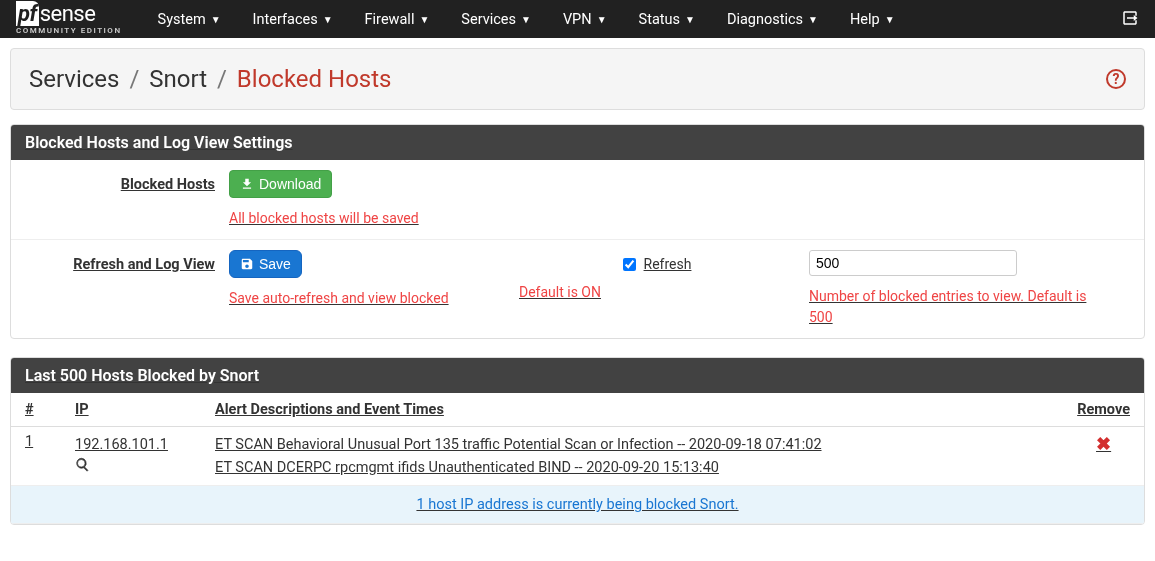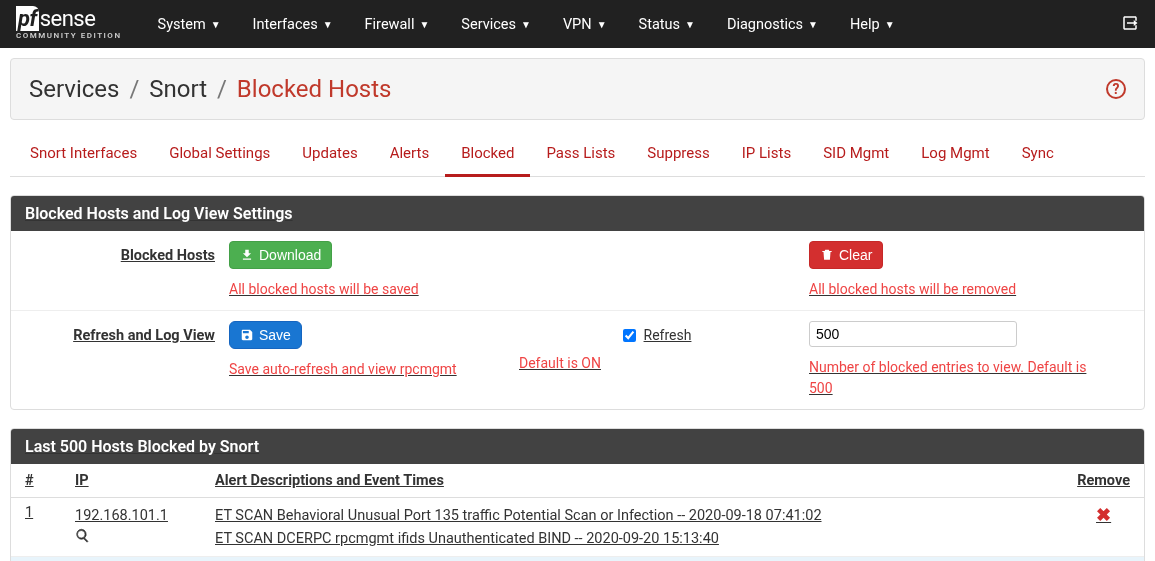--- a/index.html
+++ b/index.html
@@ -1,19 +1,19 @@
 <!DOCTYPE html>
 <html><head>
 <meta charset="utf-8">
 <style>
   * { box-sizing: border-box; margin: 0; padding: 0; }
   body { font-family: -apple-system, BlinkMacSystemFont, "Segoe UI", Roboto, Helvetica, Arial, sans-serif; font-size: 14px; color: #333; background: #fff; width: 1155px; }
   
   
-  .navbar { background: #212121; height: 48px; display: flex; align-items: center; padding: 0 16px; }
+  .navbar { background: #212121; height: 38px; display: flex; align-items: center; padding: 0 16px; }
   .navbar-brand { display: flex; flex-direction: column; align-items: flex-start; margin-right: 20px; color: #fff; }
   .brand-logo { font-size: 22px; font-weight: 600; letter-spacing: -0.5px; line-height: 1; }
   .brand-logo .pf-box { background: #fff; color: #212121; padding: 0 2px 0 2px; font-style: italic; font-weight: 700; border-radius: 0 6px 0 0; margin-right: 0px; }
   .brand-logo .sense { font-weight: 400; margin-left: 1px; }
   .brand-sub { font-size: 8px; letter-spacing: 1.5px; color: #ccc; margin-top: 2px; line-height: 1; font-weight: 600; }
   .nav-items { display: flex; flex: 1; }
   .nav-item { color: #fff; padding: 0 16px; font-size: 14.5px; display: flex; align-items: center; cursor: pointer; height: 50px; }
   .nav-item .caret { margin-left: 5px; font-size: 10px; }
   .nav-right { margin-left: auto; color: #fff; display: flex; align-items: center; }
   .logout-icon svg { width: 18px; height: 18px; fill: #fff; }
@@ -133,72 +133,50 @@
     <div class="breadcrumb">
       <span>Services</span>
       <span class="sep">/</span>
       <span>Snort</span>
       <span class="sep">/</span>
       <span class="active">Blocked Hosts</span>
     </div>
     <div class="help-icon">?</div>
   </div>
 
-  <div class="tabs">
-    <div class="tab">Snort Interfaces</div>
-    <div class="tab">Global Settings</div>
-    <div class="tab">Updates</div>
-    <div class="tab">Alerts</div>
-    <div class="tab active">Blocked</div>
-    <div class="tab">Pass Lists</div>
-    <div class="tab">Suppress</div>
-    <div class="tab">IP Lists</div>
-    <div class="tab">SID Mgmt</div>
-    <div class="tab">Log Mgmt</div>
-    <div class="tab">Sync</div>
-  </div>
 
   <div class="panel">
     <div class="panel-heading">Blocked Hosts and Log View Settings</div>
     <div class="panel-body">
       <div class="form-row">
         <div class="form-label">Blocked Hosts</div>
         <div class="form-cells">
           <div class="form-cell cell-a">
             <button class="btn btn-success">
               <svg viewBox="0 0 24 24">
                   <path d="M19 9h-4V3H9v6H5l7 7 7-7zM5 18v2h14v-2H5z"></path>
                 </svg>
               <span>Download</span>
             </button>
             <div class="help-text">All blocked hosts will be saved</div>
           </div>
           <div class="form-cell cell-b"></div>
-          <div class="form-cell cell-c">
-            <button class="btn btn-danger">
-              <svg viewBox="0 0 24 24">
-                  <path d="M6 7h12l-1 13H7L6 7zm3-4h6l1 2h4v2H4V5h4l1-2z"></path>
-                </svg>
-              <span>Clear</span>
-            </button>
-            <div class="help-text">All blocked hosts will be removed</div>
-          </div>
         </div>
       </div>
       <div class="form-row">
         <div class="form-label">Refresh and Log View</div>
         <div class="form-cells">
           <div class="form-cell cell-a">
             <button class="btn btn-primary">
               <svg viewBox="0 0 24 24">
                   <path d="M17 3H5c-1.1 0-2 .9-2 2v14c0 1.1.9 2 2 2h14c1.1 0 2-.9 2-2V7l-4-4zm-5 16c-1.66 0-3-1.34-3-3s1.34-3 3-3 3 1.34 3 3-1.34 3-3 3zm3-10H5V5h10v4z"></path>
                 </svg>
               <span>Save</span>
             </button>
-            <div class="help-text">Save auto-refresh and view rpcmgmt</div>
+            <div class="help-text">Save auto-refresh and view blocked</div>
           </div>
           <div class="form-cell cell-b">
             <div class="checkbox-row">
               <input type="checkbox" checked="" style="">
               <span>Refresh</span>
             </div>
             <div class="help-text">Default is ON</div>
           </div>
           <div class="form-cell cell-c">
             <input type="number" class="num-input" value="500" style="">

